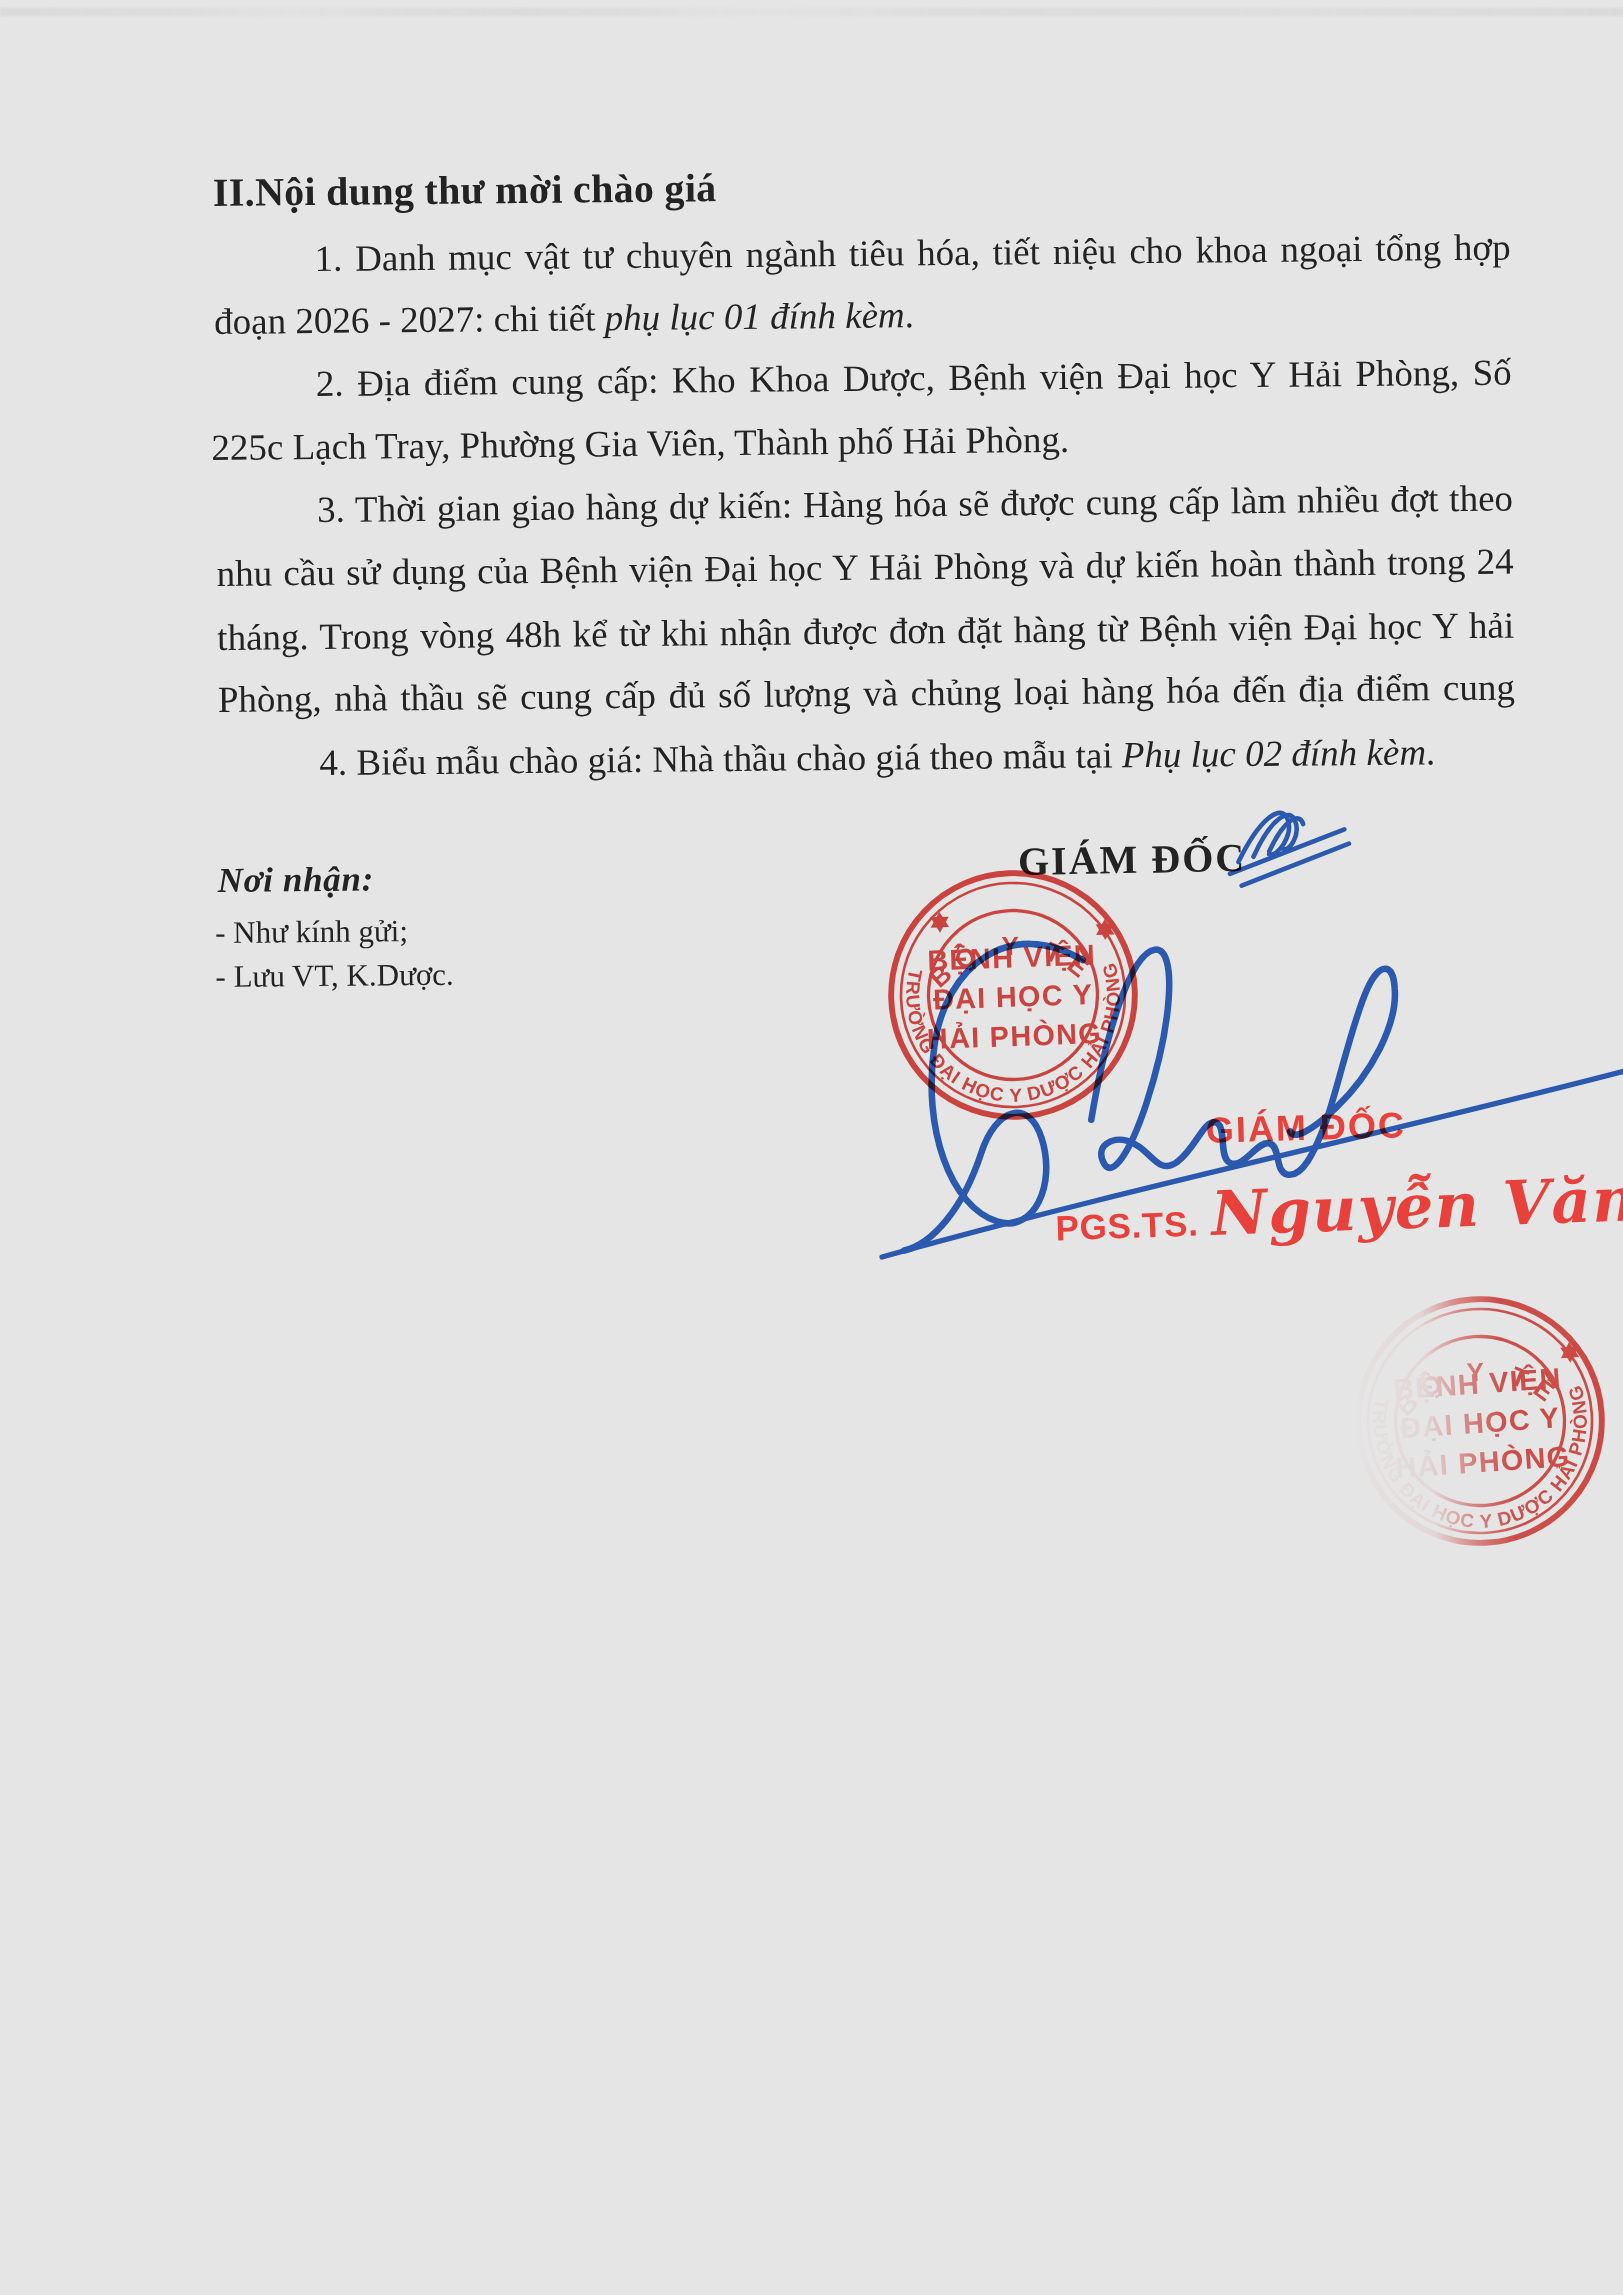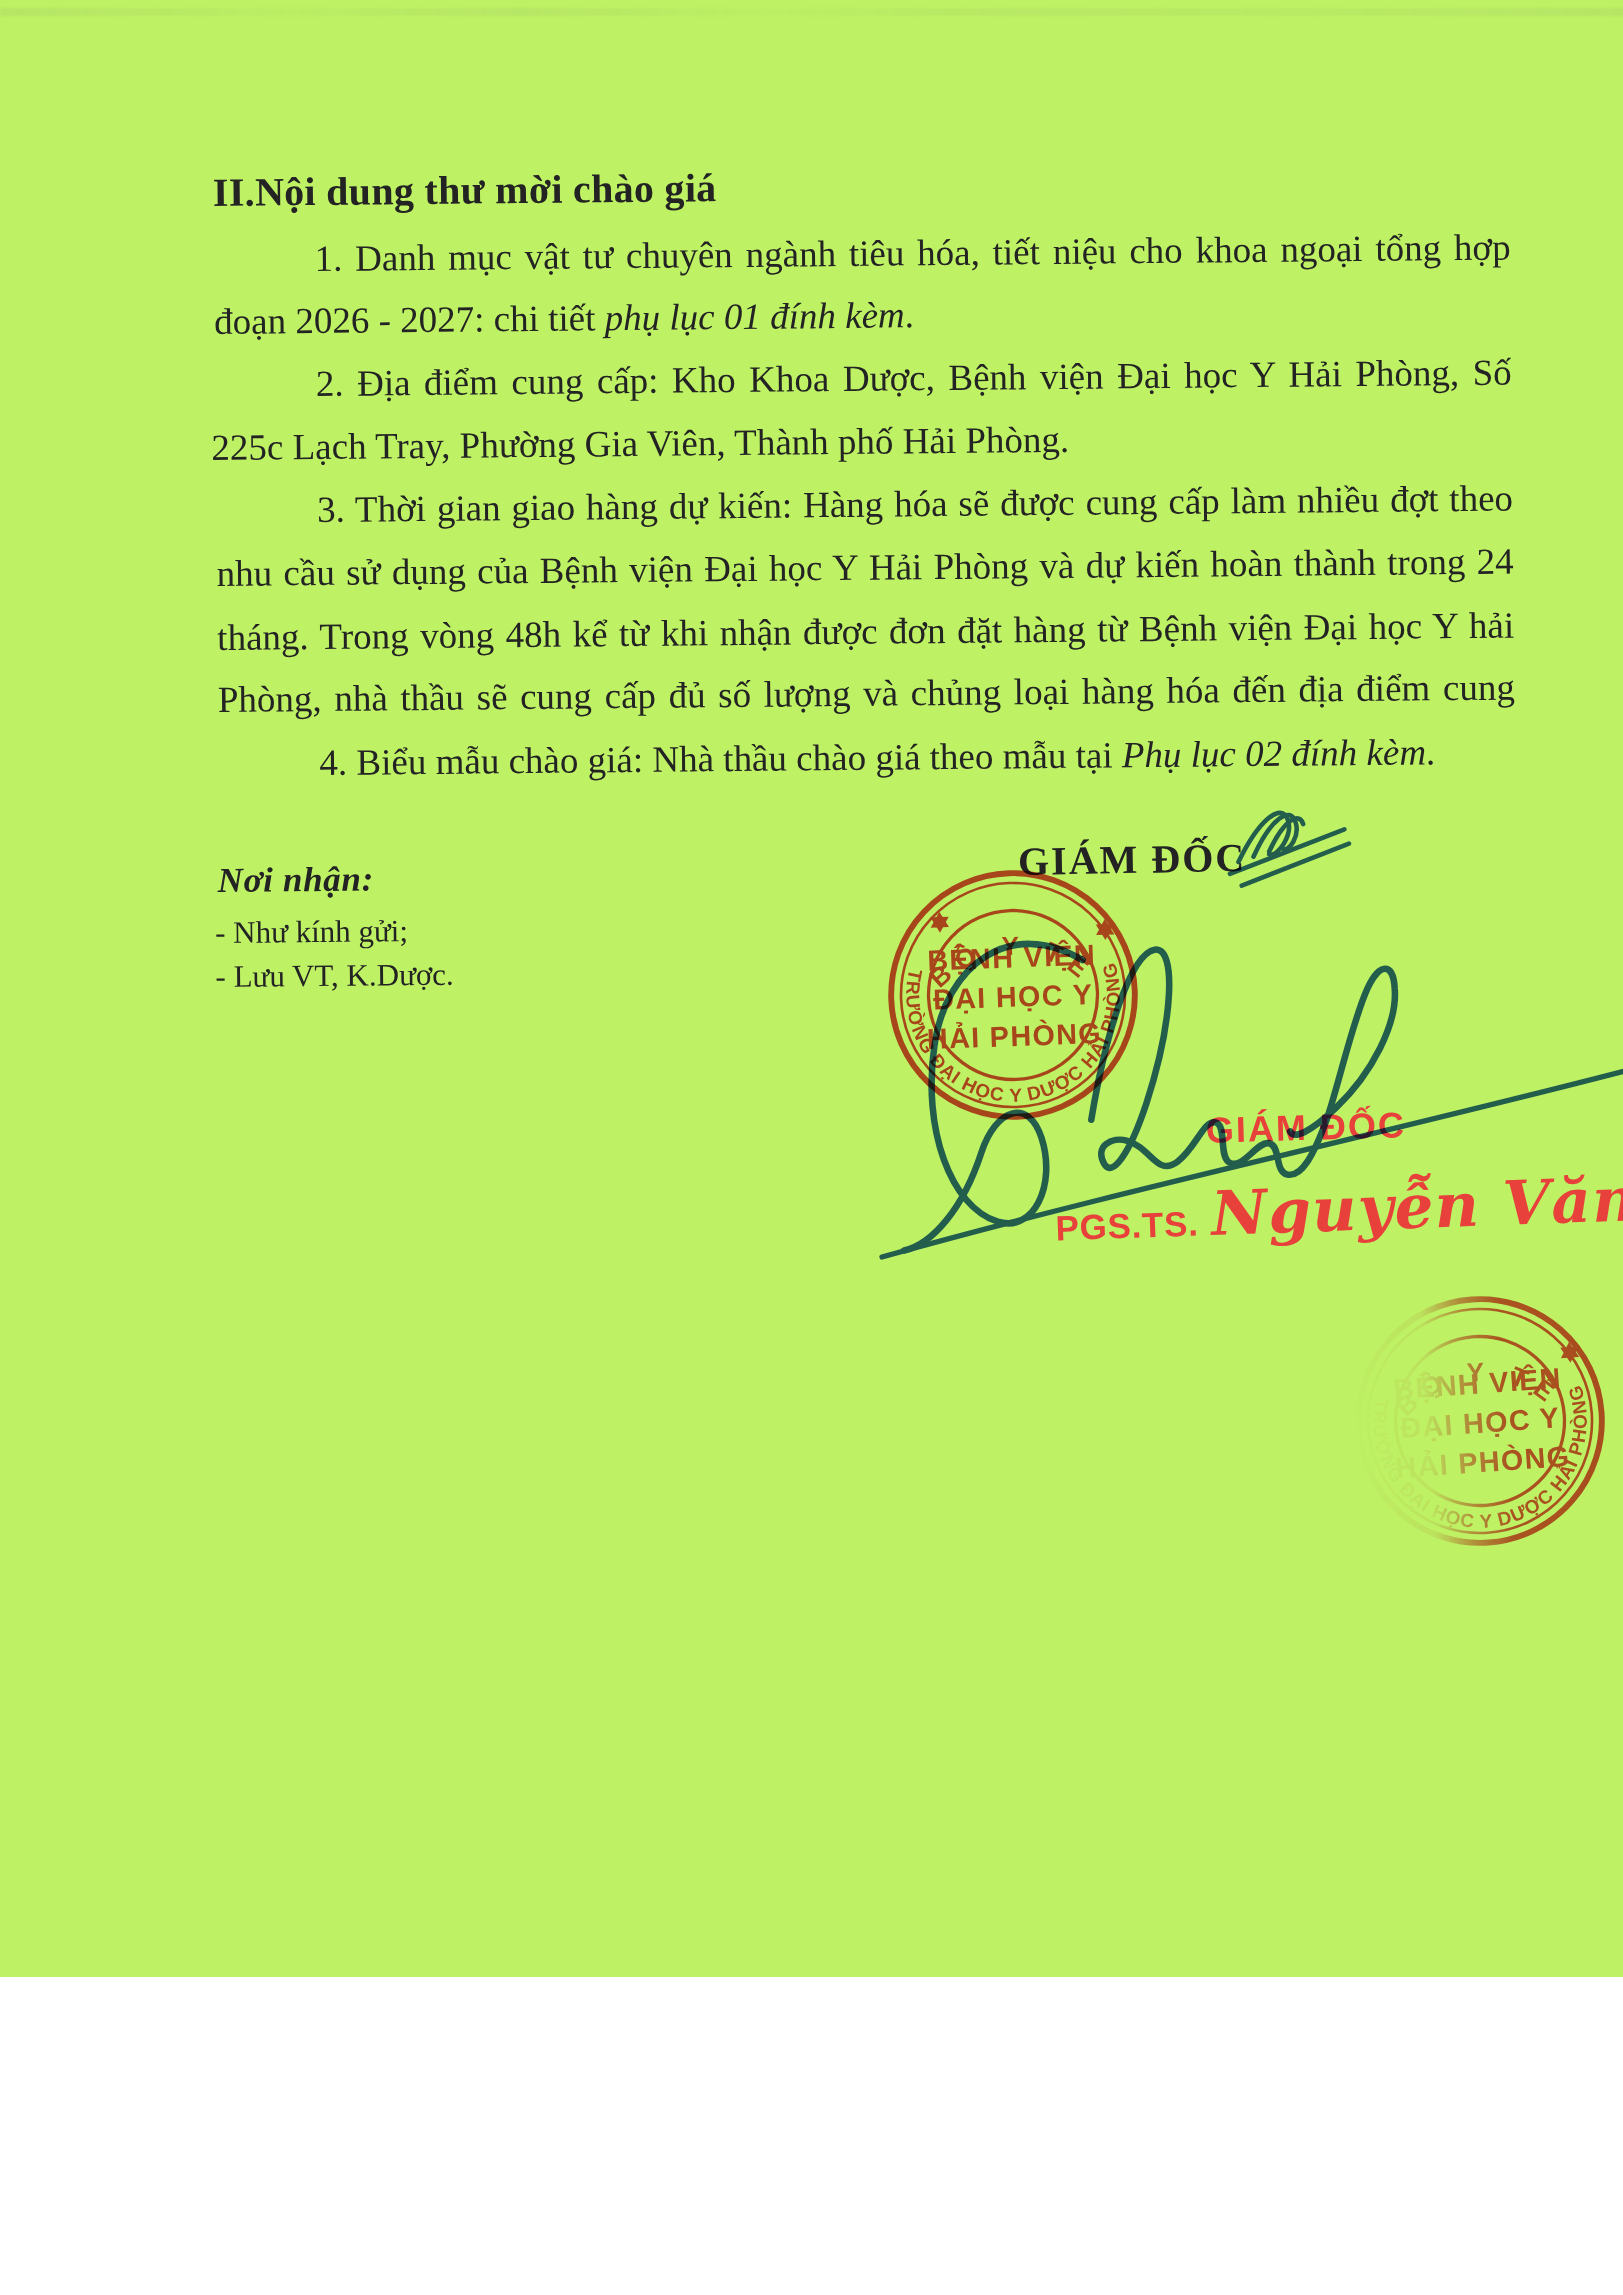--- a/index.html
+++ b/index.html
@@ -1,19 +1,19 @@
 <!DOCTYPE html>
 <html style="font-size:10.5px"><head>
 <meta charset="utf-8">
 <style>
   html,body{margin:0;padding:0;background:#ffffff;}
   .page{
     position:relative;
-    width:1624px;height:1977px;
-    background:#bef264;
+    width:1624px;height:2295px;
+    background:#e5e5e5;
     overflow:hidden;
     font-family:"Liberation Serif","DejaVu Serif",serif;
     color:#232323;
   }
   .scan-artifact{
     position:absolute;left:0;top:7.9px;width:1624px;height:7.9px;
     background:linear-gradient(90deg,
       rgba(120,120,120,.10) 0%,rgba(120,120,120,.03) 18%,
       rgba(120,120,120,.09) 32%,rgba(120,120,120,.02) 47%,
       rgba(120,120,120,.08) 63%,rgba(120,120,120,.05) 80%,

